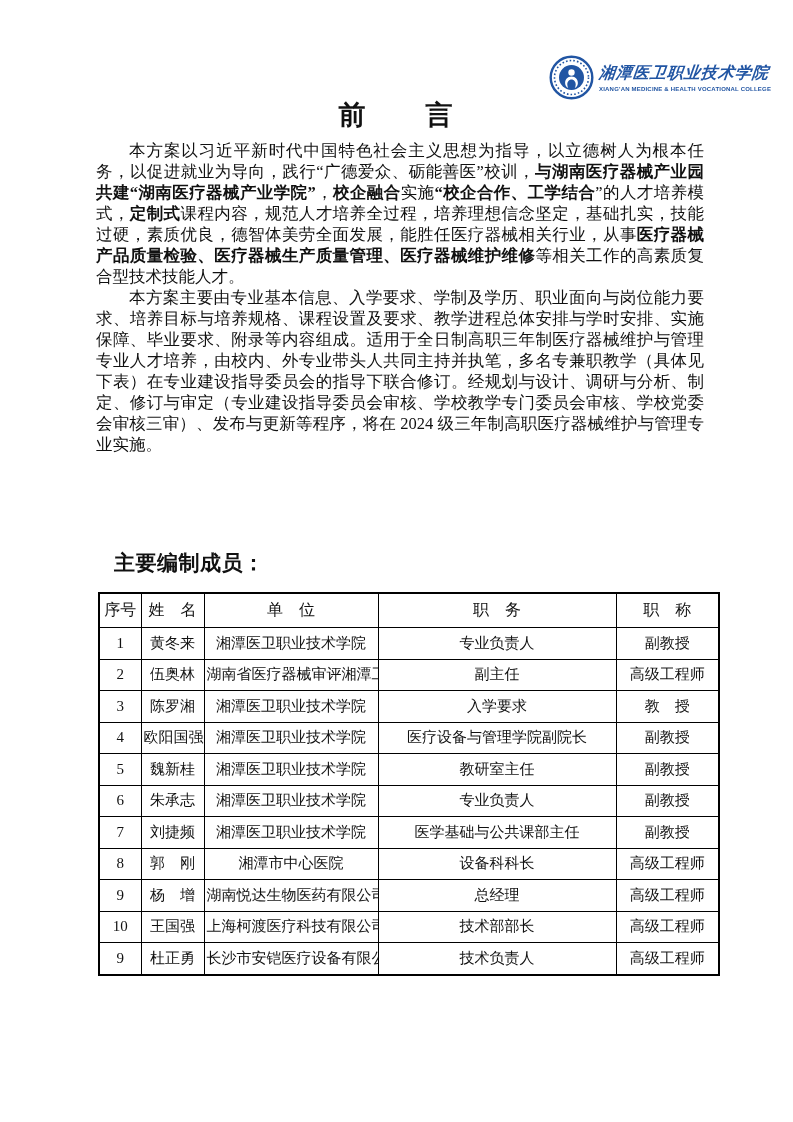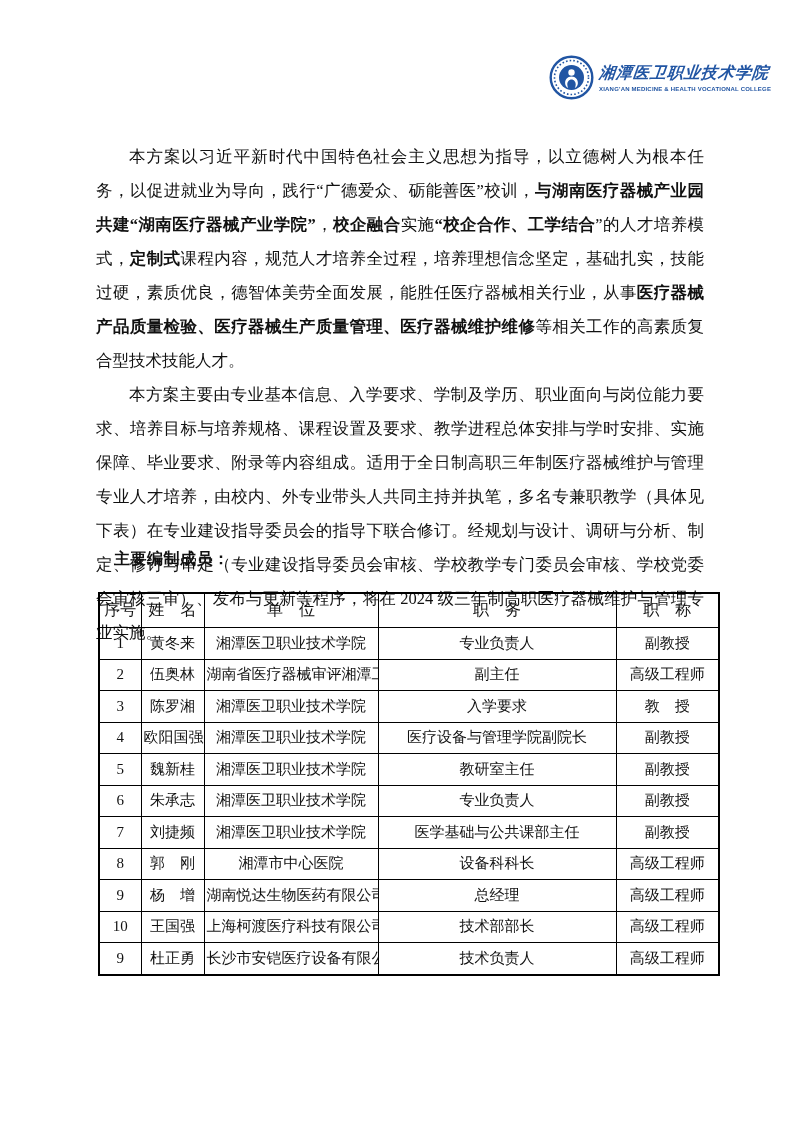--- a/index.html
+++ b/index.html
@@ -57,34 +57,34 @@
     letter-spacing: 2px;
   }
 
   
   .content {
     position: absolute;
     top: 140px;
     left: 96px;
     width: 608px;
     font-size: 16.5px;
-    line-height: 34px;
+    line-height: 21px;
     text-align: justify;
   }
   .para { margin: 0; text-indent: 2em; }
   .seg-bold { font-weight: bold; }
 
   
   .members-heading {
     position: absolute;
     top: 549px;
     left: 114px;
     margin: 0;
     font-family: Liberation Mono, monospace;
-    font-size: 16px;
+    font-size: 21px;
     font-weight: bold;
     letter-spacing: 0.5px;
   }
 
   
   .members-table {
     position: absolute;
     top: 592px;
     left: 98px;
     width: 620px;
@@ -116,20 +116,21 @@
       <circle cx="22.5" cy="22.5" r="12.5" fill="#2155a3"></circle>
       <circle cx="22.5" cy="17.5" r="3.2" fill="#ffffff"></circle>
       <path d="M22.5 21.5 c-4.2 0 -6.4 3.1 -6.4 6.4 c0 2.2 1.2 4.1 3.1 5.2 c-0.6 -1.1 -0.9 -2.3 -0.9 -3.5 c0 -3 1.8 -5.2 4.2 -5.2 s4.2 2.2 4.2 5.2 c0 1.2 -0.3 2.4 -0.9 3.5 c1.9 -1.1 3.1 -3 3.1 -5.2 c0 -3.3 -2.2 -6.4 -6.4 -6.4 z" fill="#ffffff"></path>
     </svg>
     <div class="logo-text">
       <div class="logo-zh">湘潭医卫职业技术学院</div>
       <div class="logo-en">XIANG'AN MEDICINE &amp; HEALTH VOCATIONAL COLLEGE</div>
     </div>
   </div>
 
+  <h1 class="doc-title">前　　言</h1>
 
   <div class="content">
     <p class="para"><span>本方案以习近平新时代中国特色社会主义思想为指导，以立德树人为根本任务，以促进就业为导向，践行“广德爱众、砺能善医”校训，</span><span class="seg-bold">与湖南医疗器械产业园共建“湖南医疗器械产业学院”</span><span>，</span><span class="seg-bold">校企融合</span><span>实施</span><span class="seg-bold">“校企合作、工学结合</span><span>”的人才培养模式，</span><span class="seg-bold">定制式</span><span>课程内容，规范人才培养全过程，培养理想信念坚定，基础扎实，技能过硬，素质优良，德智体美劳全面发展，能胜任医疗器械相关行业，从事</span><span class="seg-bold">医疗器械产品质量检验、医疗器械生产质量管理、医疗器械维护维修</span><span>等相关工作的高素质复合型技术技能人才。</span></p>
     <p class="para"><span>本方案主要由专业基本信息、入学要求、学制及学历、职业面向与岗位能力要求、培养目标与培养规格、课程设置及要求、教学进程总体安排与学时安排、实施保障、毕业要求、附录等内容组成。适用于全日制高职三年制医疗器械维护与管理专业人才培养，由校内、外专业带头人共同主持并执笔，多名专兼职教学（具体见下表）在专业建设指导委员会的指导下联合修订。经规划与设计、调研与分析、制定、修订与审定（专业建设指导委员会审核、学校教学专门委员会审核、学校党委会审核三审）、发布与更新等程序，将在 2024 级三年制高职医疗器械维护与管理专业实施。</span></p>
   </div>
 
   <h2 class="members-heading">主要编制成员：</h2>
 
   <table class="members-table">
     <colgroup>

